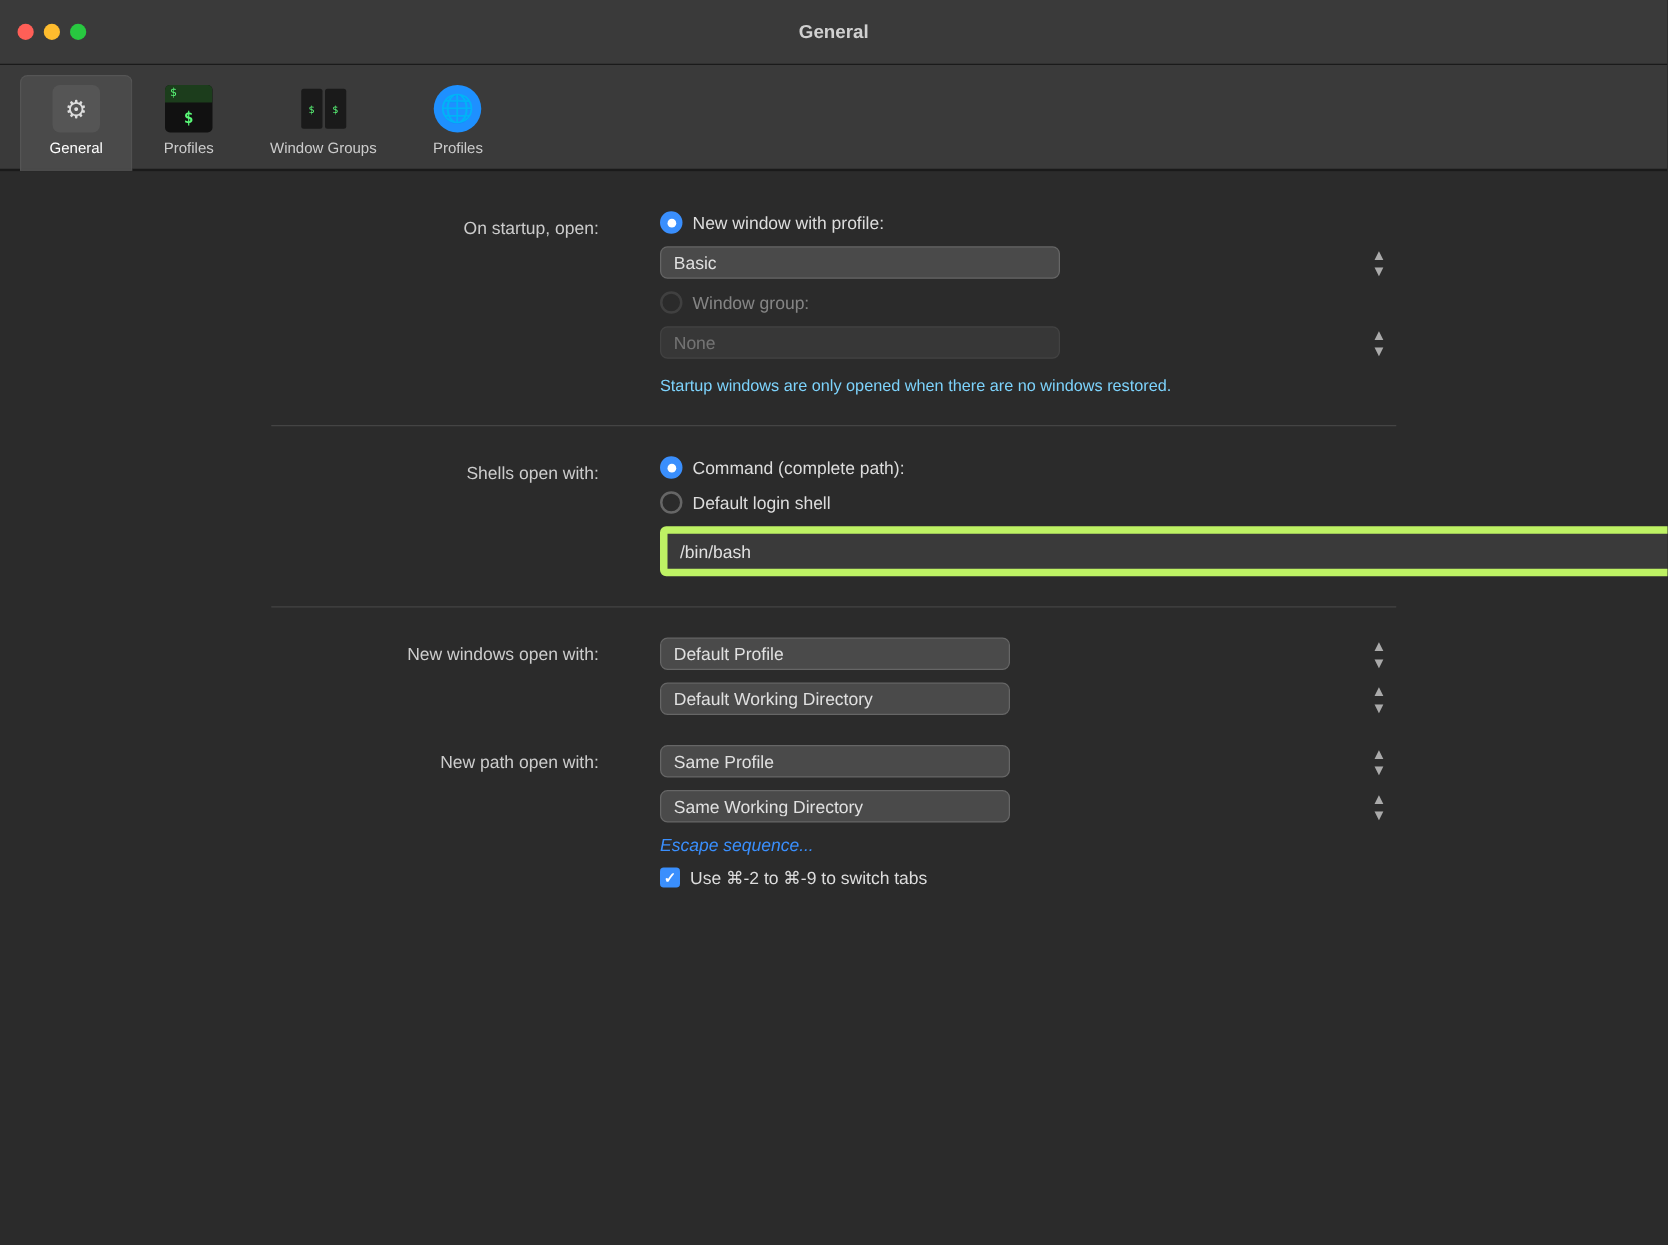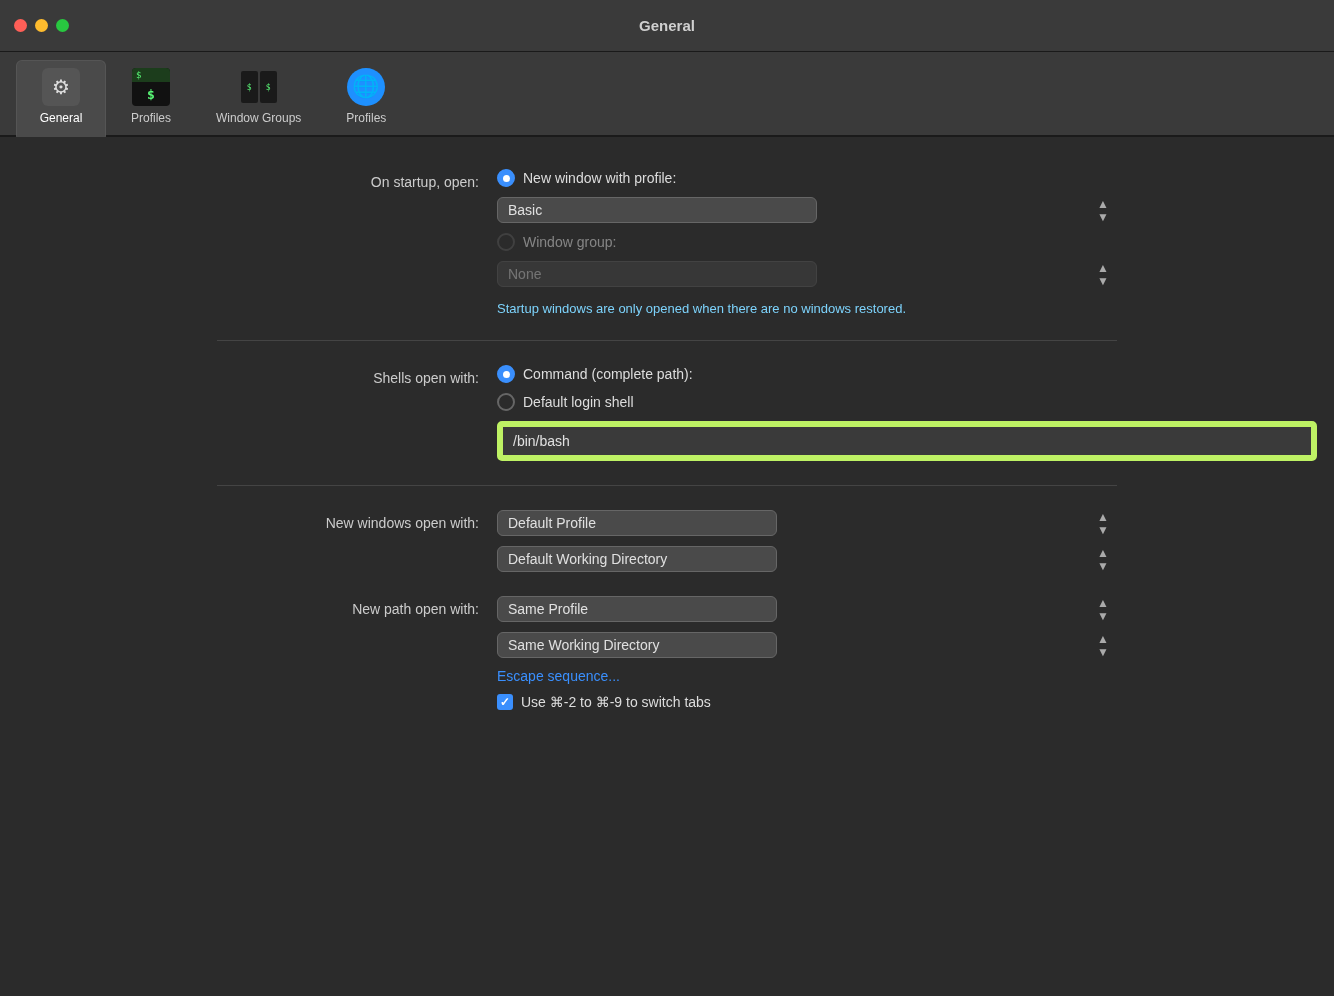--- a/index.html
+++ b/index.html
@@ -130,20 +130,21 @@
     .content {
       padding: 32px 0 32px 0;
       max-width: 900px;
       margin: 0 auto;
     }
 
     .form-row {
       display: flex;
       align-items: flex-start;
       margin-bottom: 24px;
+      gap: 31px;
     }
     .form-label {
       text-align: right;
       min-width: 280px;
       padding-right: 18px;
       font-size: 14px;
       color: #ccc;
       line-height: 22px;
       padding-top: 2px;
     }
@@ -248,20 +249,21 @@
       height: 1px;
       background: #444;
       margin: 8px 0 24px 0;
     }
 
     .link-text {
       color: #3a8ffd;
       font-size: 14px;
       cursor: pointer;
       text-decoration: none;
+      font-style: italic;
     }
 
     .checkbox-row {
       display: flex;
       align-items: center;
       gap: 8px;
       font-size: 14px;
       color: #ddd;
     }
     .checkbox-styled {

